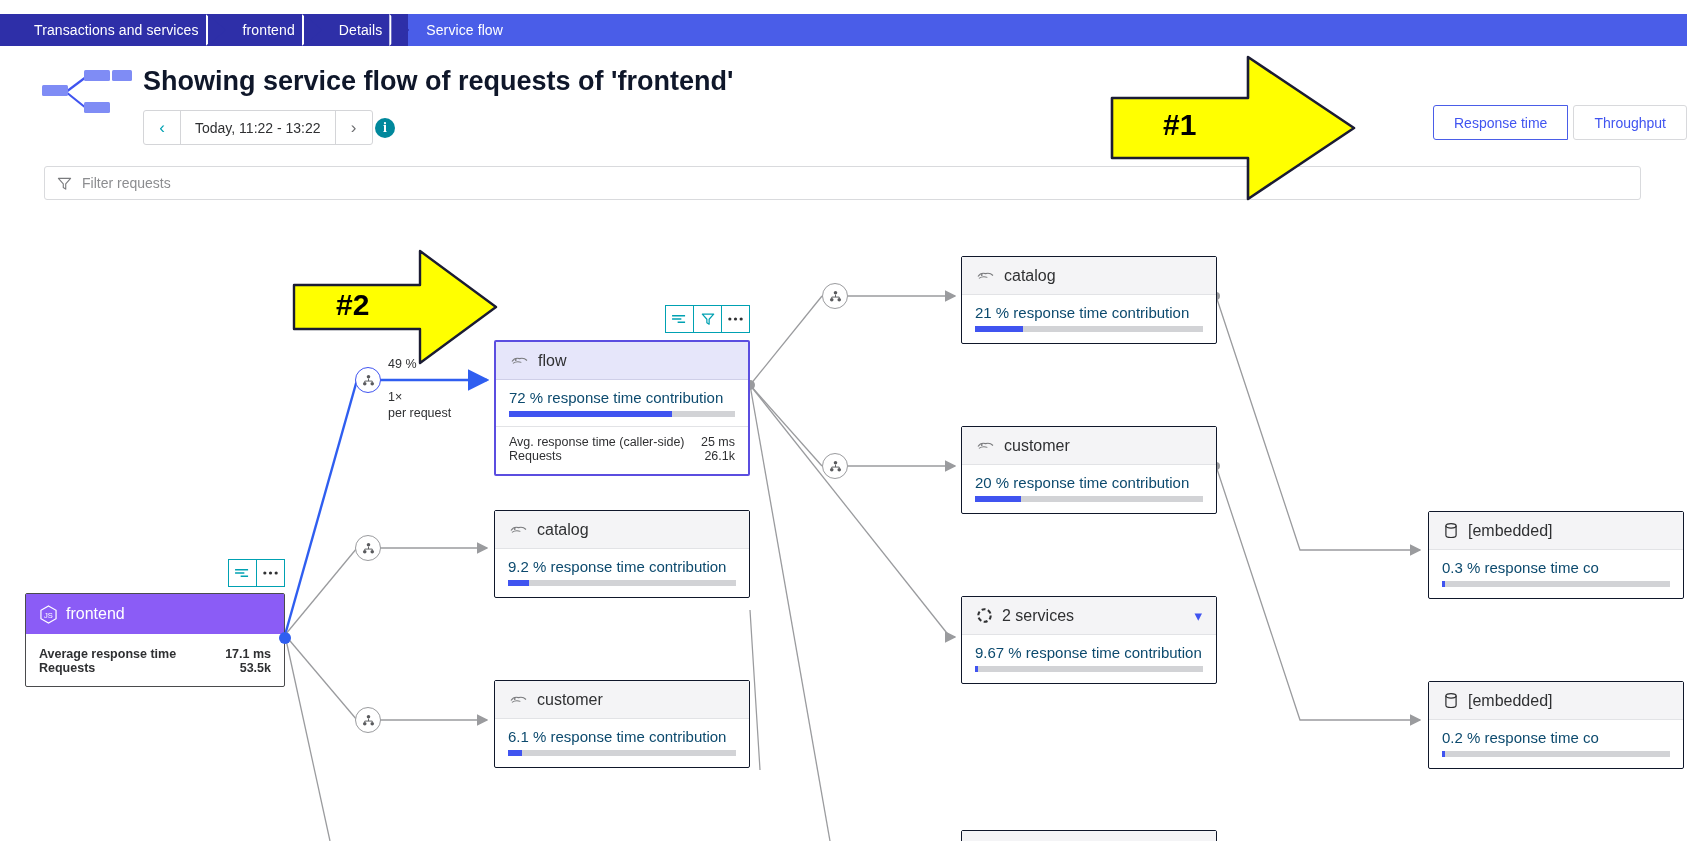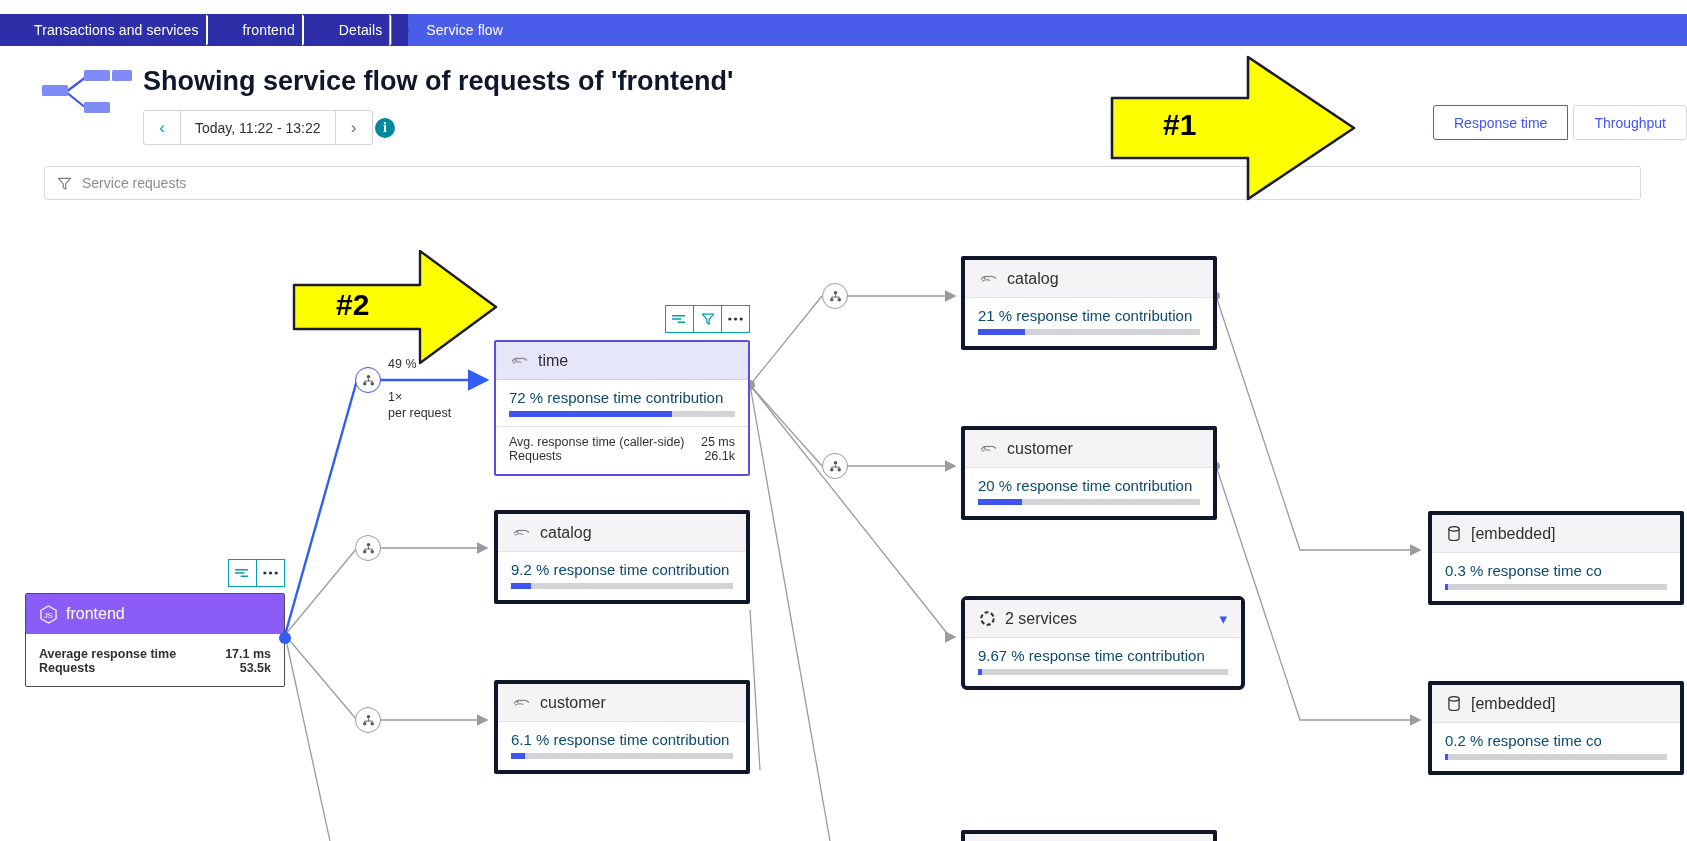--- a/index.html
+++ b/index.html
@@ -82,21 +82,21 @@
     border:1px solid #d9dadd; border-radius:3px; background:#fff;
     display:flex; align-items:center; padding:0 12px;
   }
   .filter-box .ph{ font-size:14px; color:#8c8d90; margin-left:10px; }
 
   
   .canvas{ position:absolute; left:0; top:210px; width:1687px; height:631px; overflow:hidden; }
   .svg-layer{ position:absolute; left:0; top:0; width:1687px; height:631px; }
 
   
-  .node{ position:absolute; background:#fff; border:4px solid #0f172a; border-radius:2px; }
+  .node{ position:absolute; background:#fff; border:1px solid #0f172a; border-radius:2px; }
   .node-head{
     display:flex; align-items:center; gap:9px;
     background:#f4f4f6; border-bottom:1px solid #e2e3e6;
     padding:0 14px; height:38px; font-size:16px; color:#2f3032;
   }
   .node-body{ padding:9px 13px 11px 13px; }
   .metric-label{ font-size:15px; color:#0c4a6e; white-space:nowrap; }
   .bar-track{ height:6px; background:#d2d3d6; margin-top:5px; width:100%; }
   .bar-fill{ height:6px; background:#4054f0; }
 
@@ -177,21 +177,21 @@
 
 <div class="mode-toggle">
   <div class="mode-btn selected">Response time</div>
   <div class="mode-btn second">Throughput</div>
 </div>
 
 <div class="filter-box">
   <svg width="15" height="15" viewBox="0 0 16 16">
     <path d="M1.5 2.5 L14.5 2.5 L9.3 8.3 L9.3 14 L6.7 12.2 L6.7 8.3 Z" fill="none" stroke="#7a7b7e" stroke-width="1.2" stroke-linejoin="round"></path>
   </svg>
-  <span class="ph">Service requests</span>
+  <span class="ph">Filter requests</span>
 </div>
 
 <div class="canvas">
 
   <svg class="svg-layer">
     <defs>
       <marker id="ah-gray" markerWidth="9" markerHeight="9" refX="8" refY="4.5" orient="auto">
         <path d="M0,0 L9,4.5 L0,9 Z" fill="#9a9b9e"></path>
       </marker>
       <marker id="ah-blue" markerWidth="9" markerHeight="9" refX="8" refY="4.5" orient="auto">
@@ -333,21 +333,21 @@
     </div>
   </div>
 
   <div class="node selected" style="left:494px; top:130px; width:256px;">
     <div class="node-head">
       <svg width="19" height="15" viewBox="0 0 20 16">
         <path d="M2 9 C4 6, 7 5, 10 6 C13 5, 16 6, 18 8" stroke="#7a7b7e" stroke-width="1.2" fill="none"></path>
         <path d="M3 11 C6 9, 9 9, 12 10" stroke="#7a7b7e" stroke-width="1.1" fill="none"></path>
         <circle cx="6" cy="7.5" r="1" fill="#7a7b7e"></circle>
       </svg>
-      <span>time</span>
+      <span>flow</span>
     </div>
     <div class="node-body">
       <div class="metric-label">72 % response time contribution</div>
       <div class="bar-track">
         <div class="bar-fill" style="width: 72%;"></div>
       </div>
       <div class="node-divider"></div>
       <table class="kv-table">
         <tbody>
             <tr>
@@ -424,21 +424,21 @@
       <span>customer</span>
     </div>
     <div class="node-body">
       <div class="metric-label">20 % response time contribution</div>
       <div class="bar-track">
         <div class="bar-fill" style="width: 20%;"></div>
       </div>
     </div>
   </div>
 
-  <div class="node" style="left:961px; top:386px; width:284px;border-radius:6px;">
+  <div class="node" style="left:961px; top:386px; width:256px;">
     <div class="node-head">
       <svg width="17" height="17" viewBox="0 0 18 18">
         <circle cx="9" cy="9" r="6.6" fill="none" stroke="#2f3032" stroke-width="2.2" stroke-dasharray="4.2 2.6"></circle>
       </svg>
       <span>2 services</span>
       <span class="chev-down">▾</span>
     </div>
     <div class="node-body">
       <div class="metric-label">9.67 % response time contribution</div>
       <div class="bar-track">

